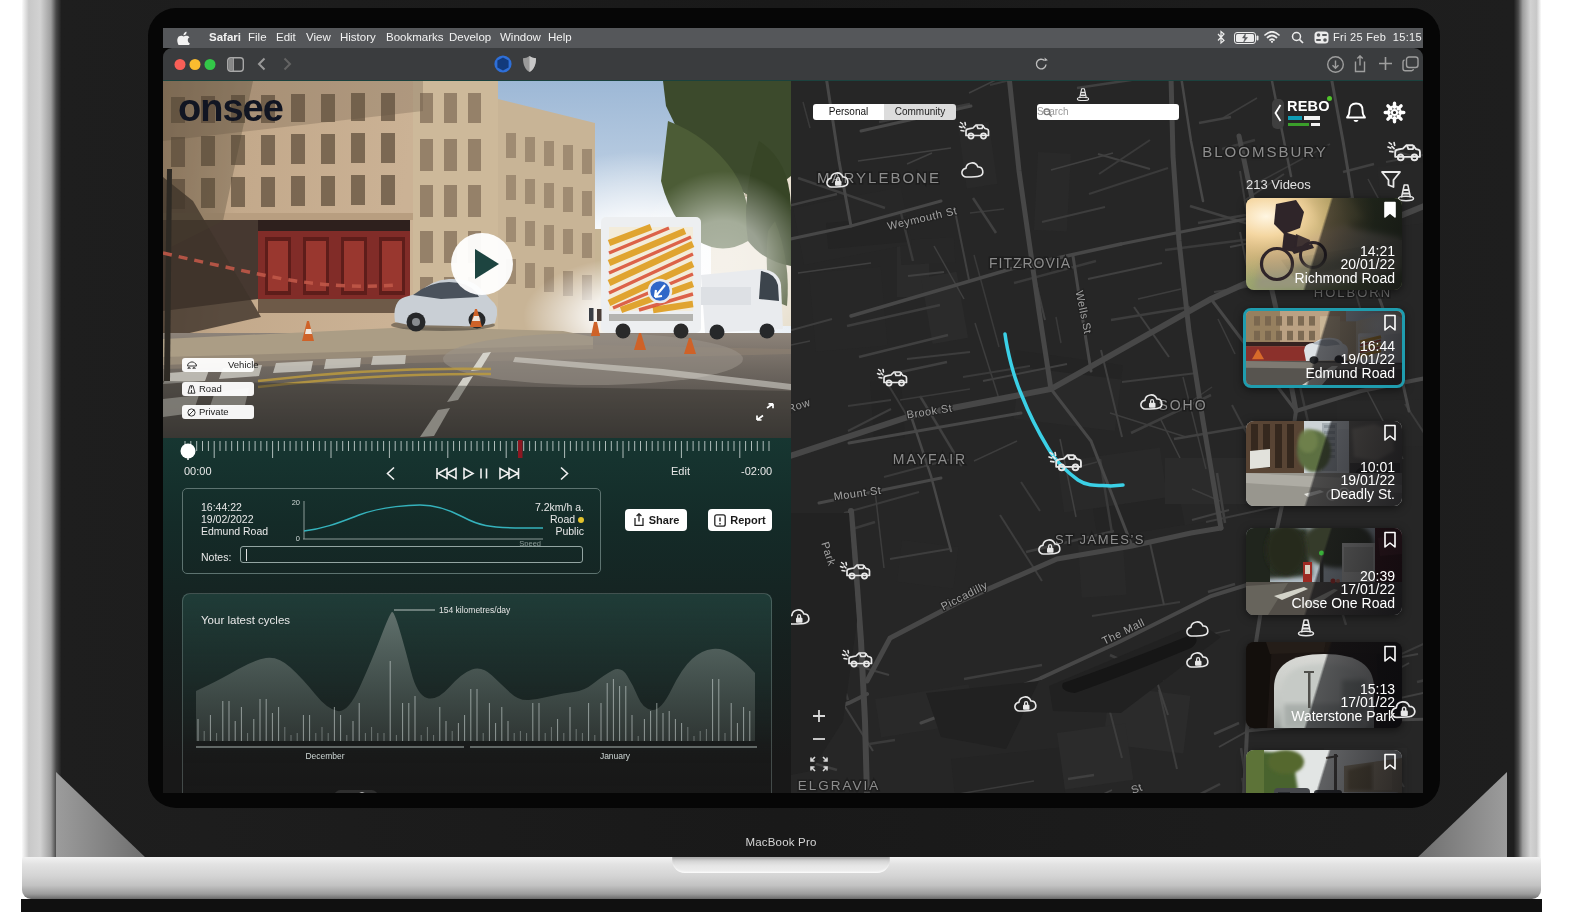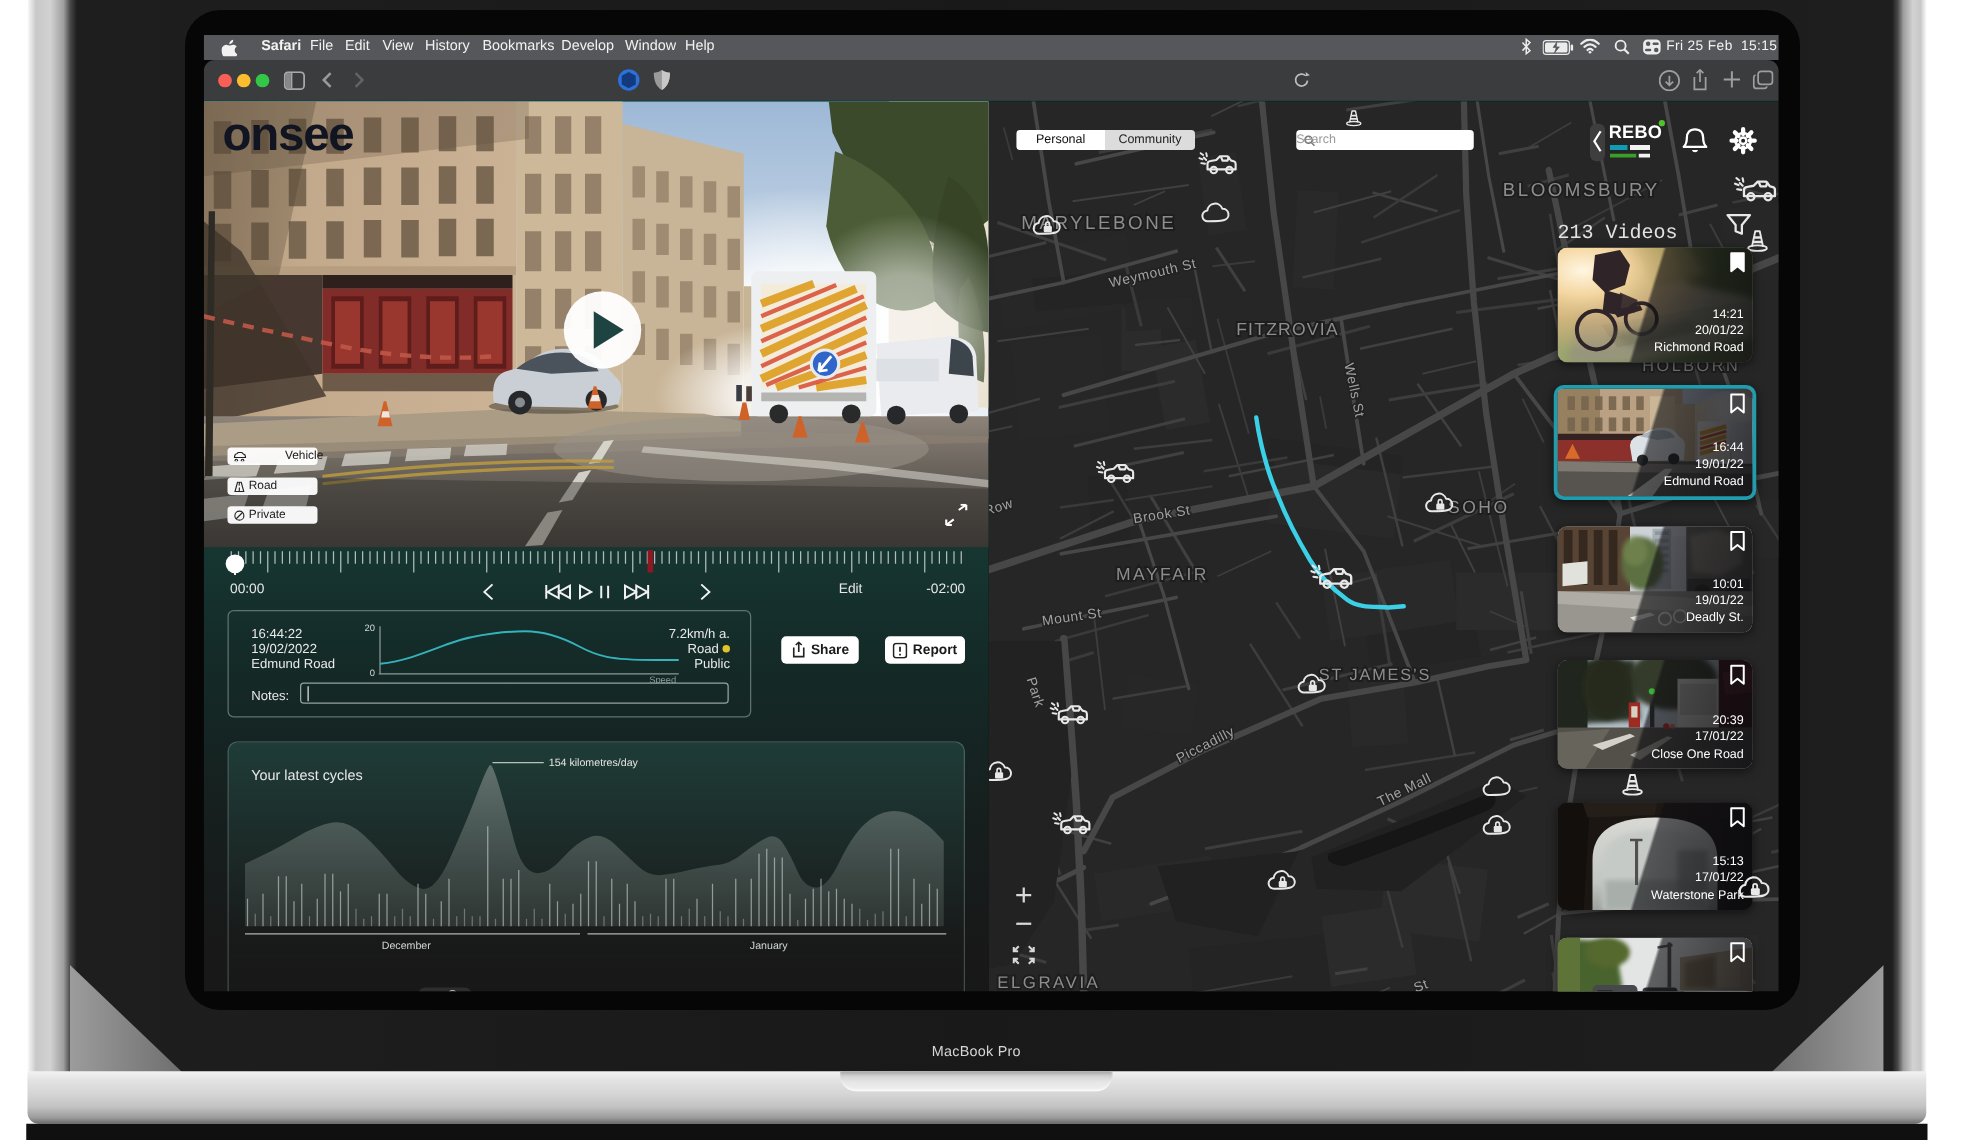--- a/index.html
+++ b/index.html
@@ -55,22 +55,22 @@
 #toggle .a { width:71px; background:#fff; color:#111; text-align:center; line-height:16px; }
 #toggle .b { width:72px; background:#dcdcdc; color:#222; text-align:center; line-height:16px; }
 #searchbox { position:absolute; left:246px; top:23px; width:142px; height:16px; background:#fff; border-radius:3px;
   font-size:10px; color:#9a9a9a; line-height:16px; }
 #rebo { position:absolute; left:478px; top:16px; width:70px; height:34px; }
 .thumb { position:absolute; border-radius:8px; overflow:hidden; background:#333; box-shadow:0 2px 8px rgba(0,0,0,0.5); }
 .thumb > svg:first-child { position:absolute; left:0; top:0; width:100%; height:100%; }
 .bm { width:14px; height:18px; }
 .tgrad { position:absolute; inset:0; background:linear-gradient(107deg, rgba(0,0,0,0) 46%, rgba(14,14,18,0.62) 47.5%, rgba(10,10,14,0.82) 100%); }
 .bm { position:absolute; right:5px; top:3px; }
-.ttext { position:absolute; right:7px; bottom:5px; text-align:right; color:#fff; font-size:10px; line-height:13.5px; }
-#vid213 { position:absolute; left:455px; top:96px; font-size:16px; color:#e2e2e2;font-family:Liberation Mono, monospace; }
+.ttext { position:absolute; right:7px; bottom:5px; text-align:right; color:#fff; font-size:14px; line-height:13.5px; }
+#vid213 { position:absolute; left:455px; top:96px; font-size:13px; color:#e2e2e2; }
 .winpill { position:absolute; left:171px; top:762px; width:44px; height:13px; background:#2e2e2e; border-radius:7px; }
 </style></head>
 <body>
 <div id="stage">
   <div id="lid"></div>
   <div id="hingeL"></div>
     <div id="hingeR"></div>
   <div id="glass"></div>
   <div id="screen">
 
@@ -1034,21 +1034,21 @@
 <div class="tgrad"></div>
 <div class="bm"><svg width="14" height="18" viewBox="0 0 14 18">
                 <path d="M 2,1.5 L 12,1.5 L 12,16 L 7,12 L 2,16 Z" fill="#ffffff" stroke="#fff" stroke-width="1.6" stroke-linejoin="round"></path>
               </svg></div>
 <div class="ttext">
               <div>14:21</div>
               <div>20/01/22</div>
               <div>Richmond Road</div>
             </div>
 </div>
-          <div class="thumb" style="left:452px;top:227px;width:162px;height:92px;border:3px solid #1f9cae;">
+          <div class="thumb" style="left:452px;top:227px;width:162px;height:80px;border:3px solid #1f9cae;">
             <svg width="156" height="86" viewBox="0 0 156 86" preserveAspectRatio="none">
 <defs>
 <radialGradient id="t2gl" cx="0.72" cy="0.3" r="0.55">
                   <stop offset="0" stop-color="#ffffff"></stop>
                   <stop offset="0.5" stop-color="#eef2f6" stop-opacity="0.85"></stop>
                   <stop offset="1" stop-color="#e0e8f0" stop-opacity="0"></stop>
                 </radialGradient>
 <filter id="bl2">
                   <feGaussianBlur stdDeviation="2"></feGaussianBlur>
                 </filter>

